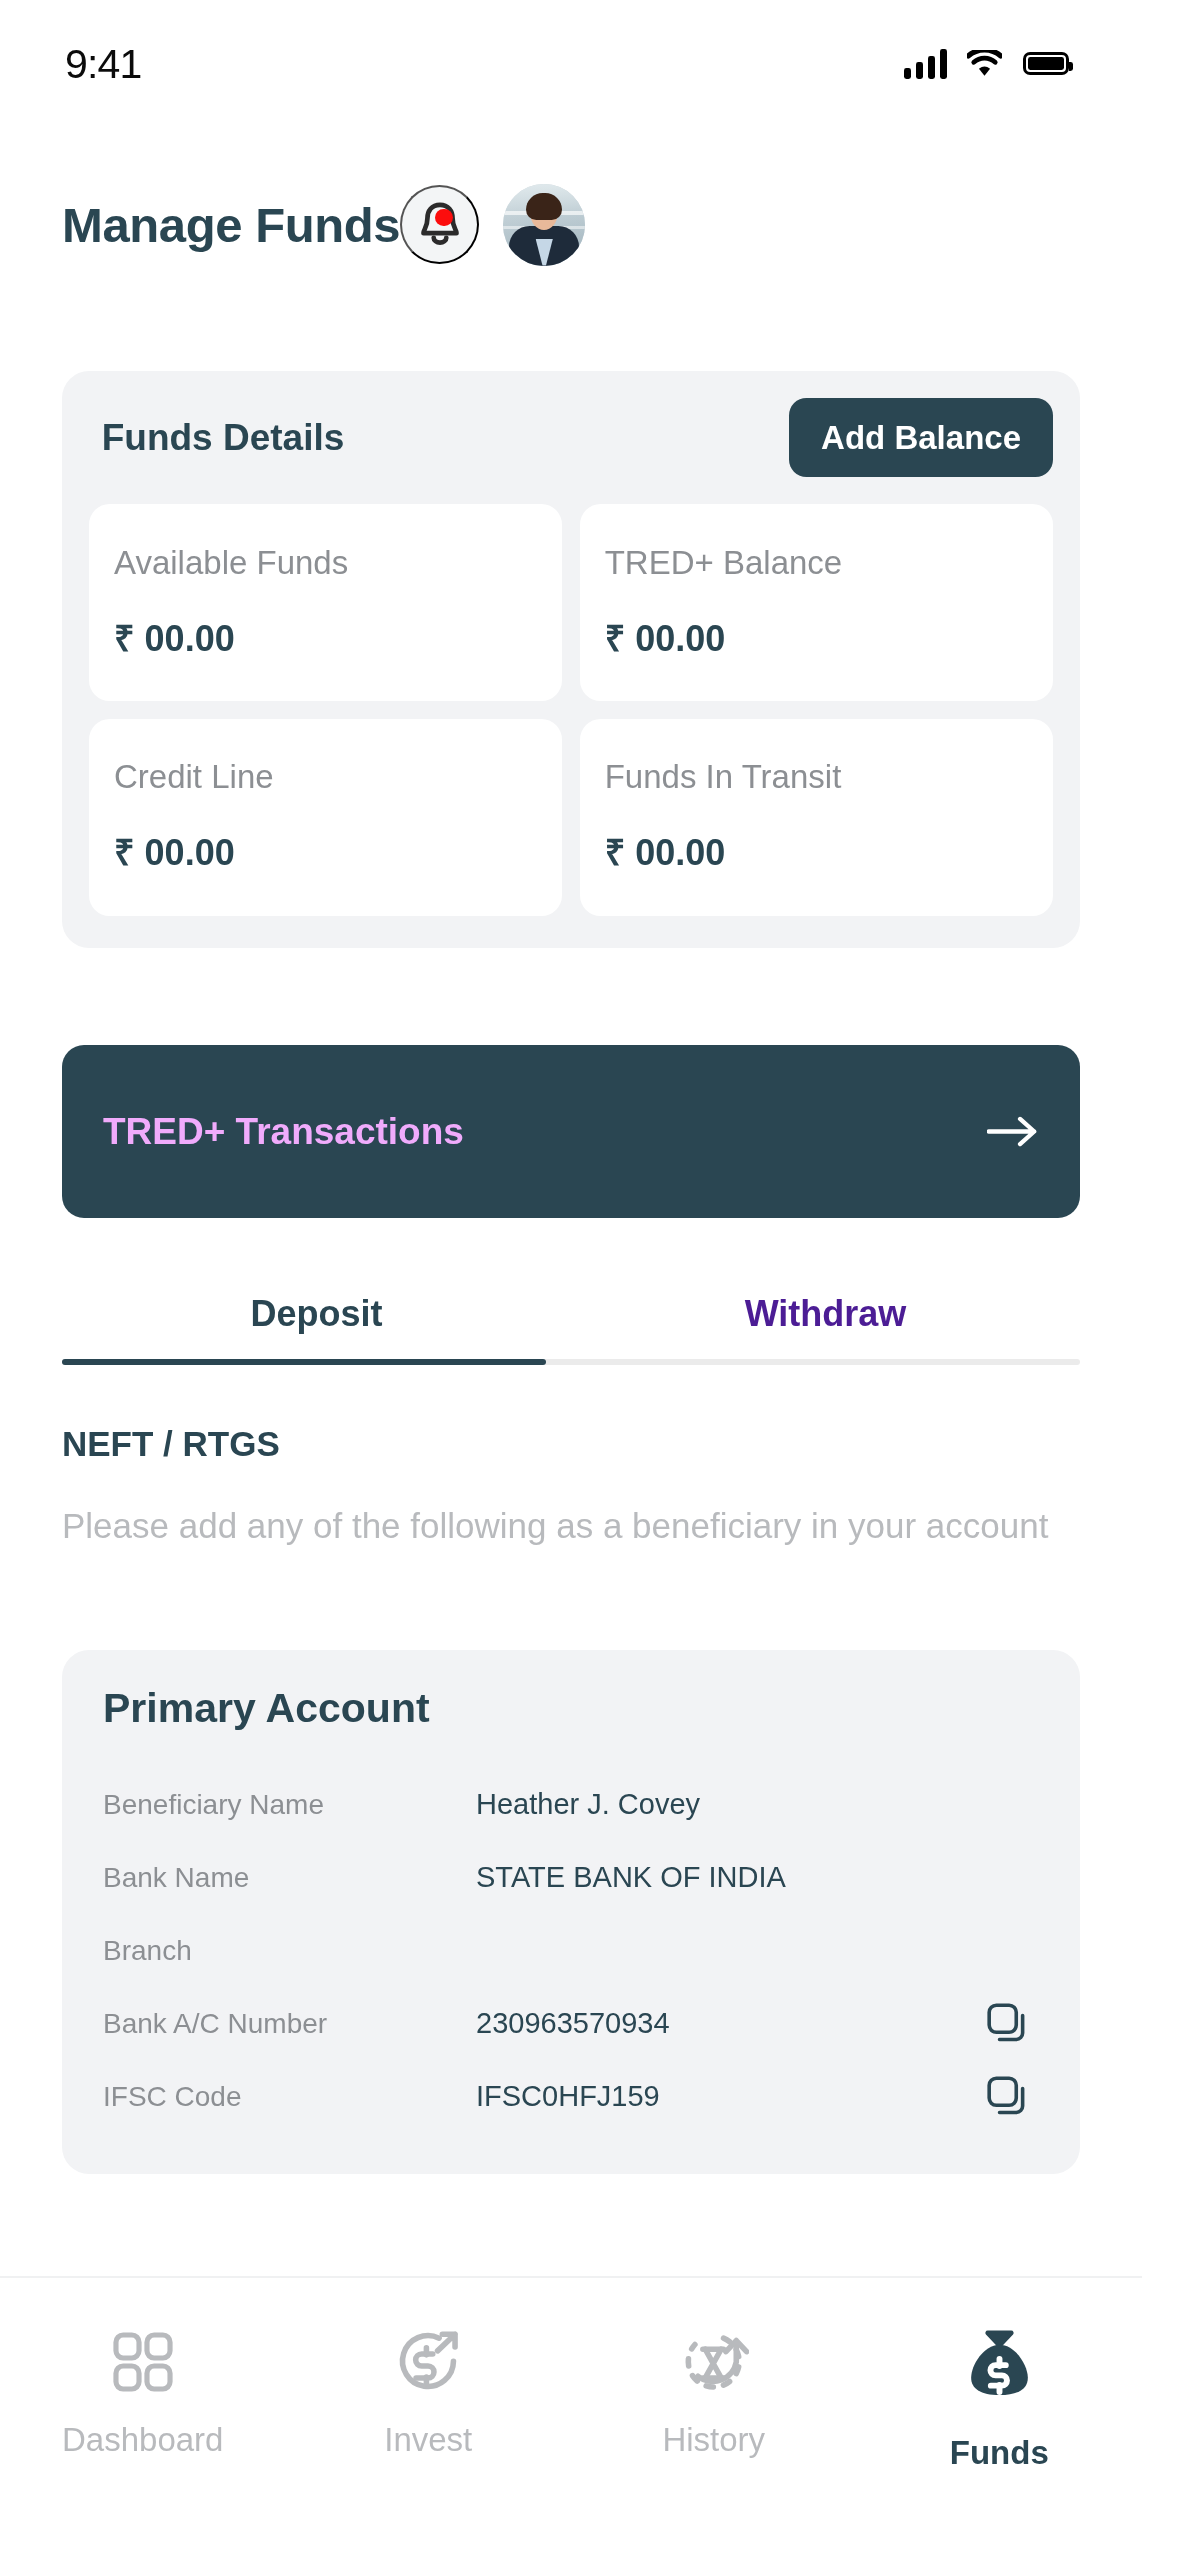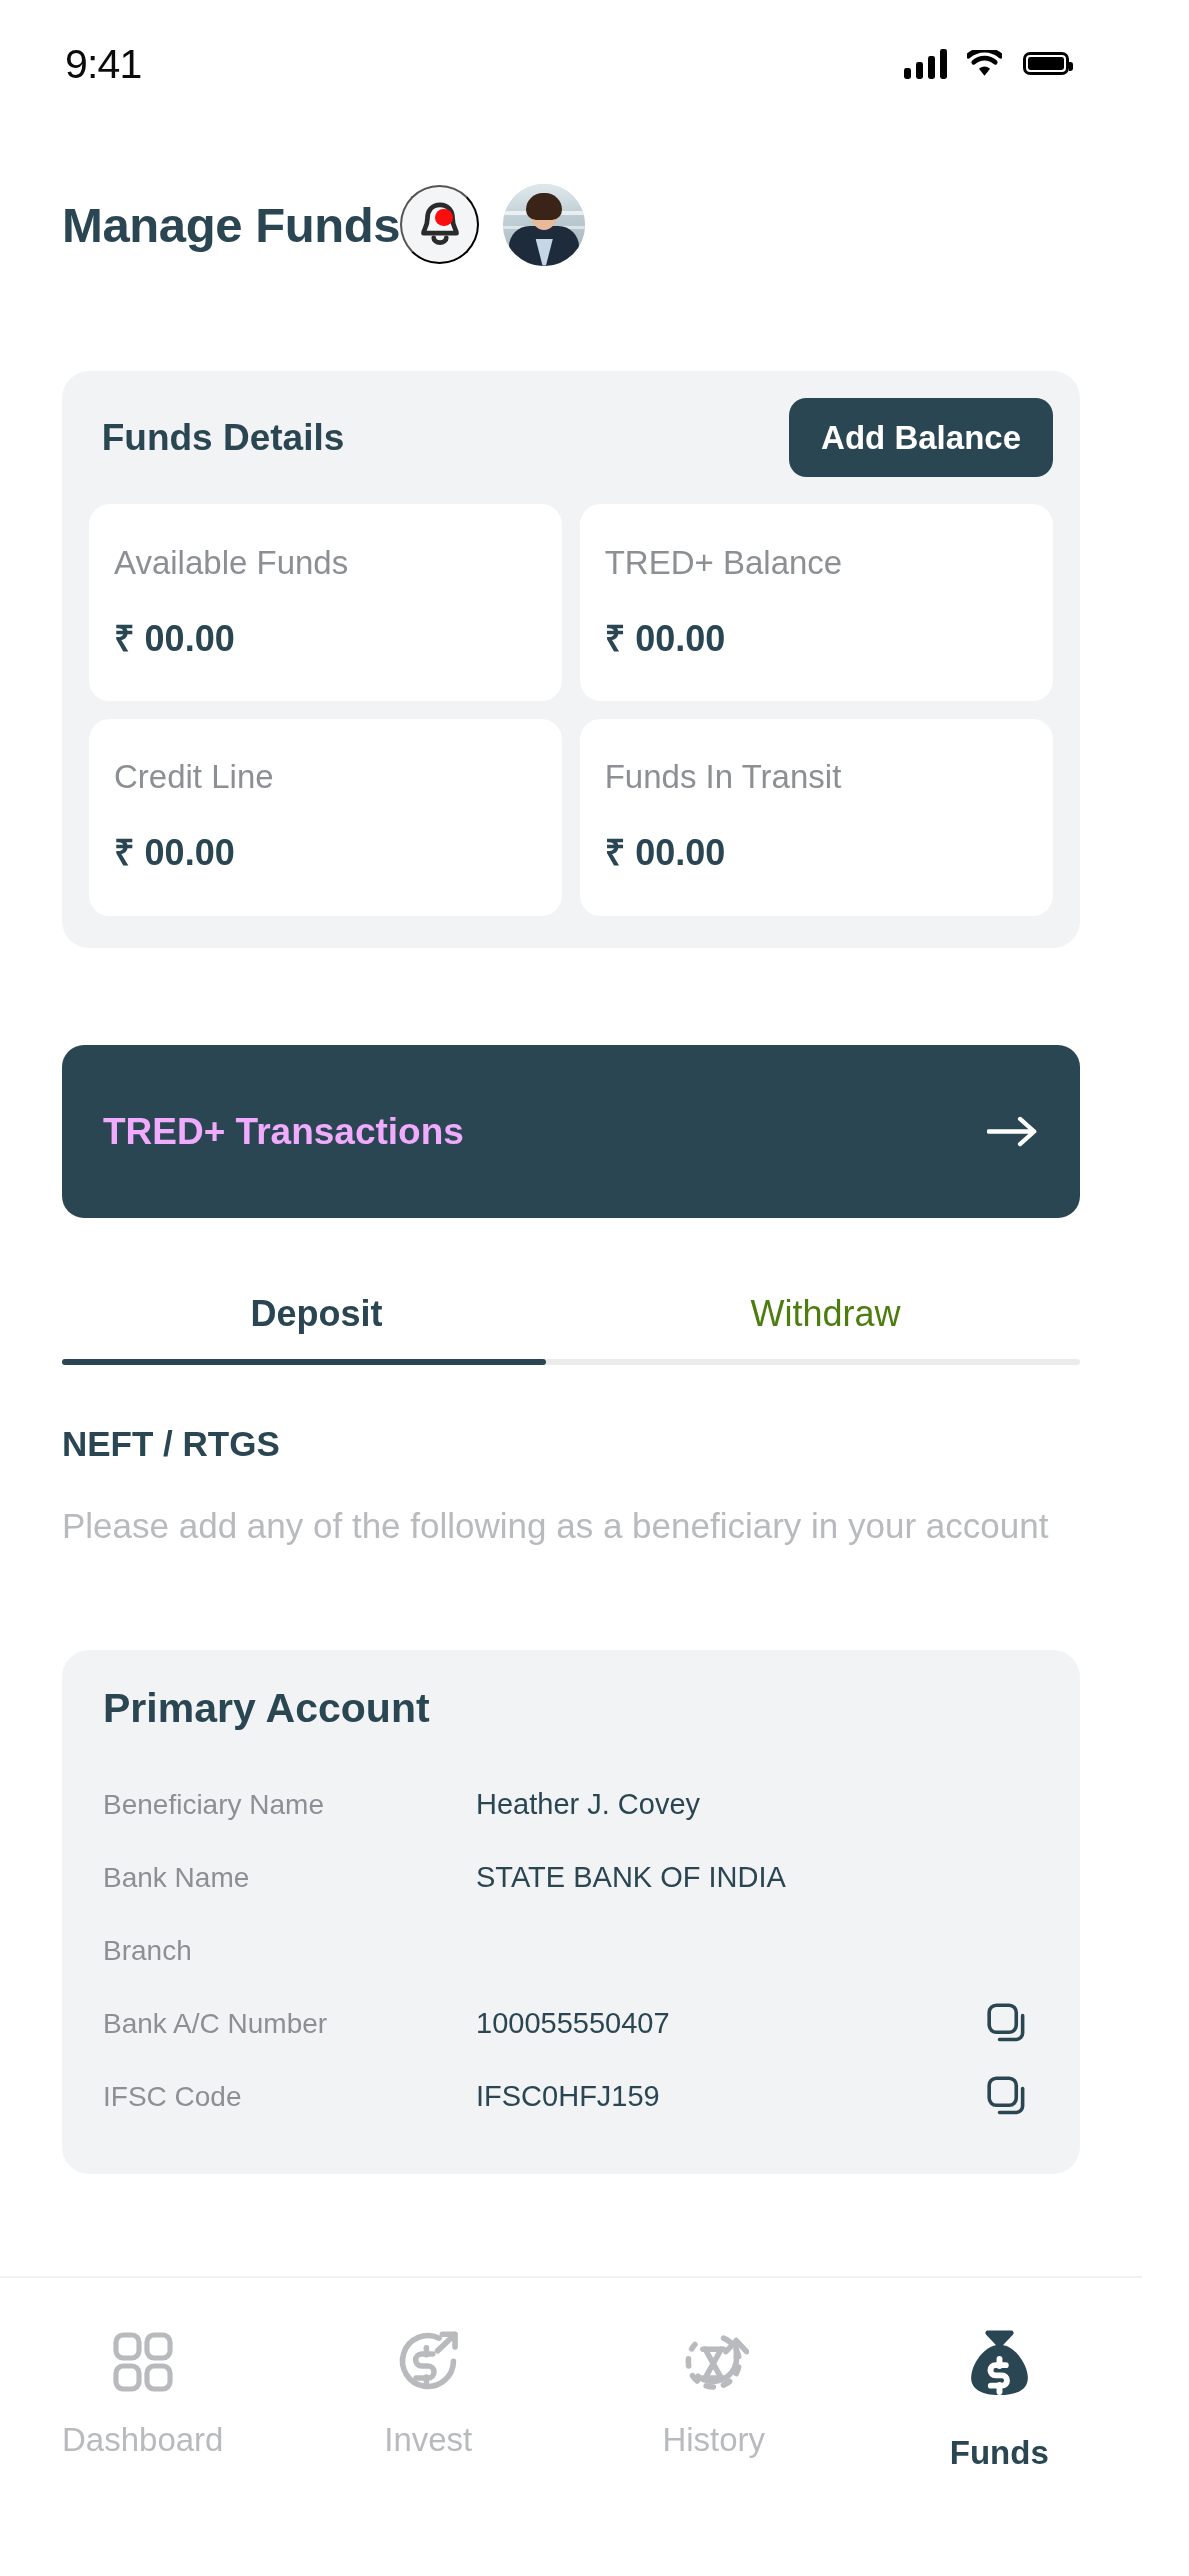--- a/index.html
+++ b/index.html
@@ -148,21 +148,21 @@
   .tabs {
     position:absolute; top:1261px; left:62px; right:62px;
   }
   .tabs-row { display:flex;margin-top:32px; }
   .tab {
     flex:1; text-align:center; font-size:36px; font-weight:700;
     padding-bottom:24px; background:none; border:none;
     font-family:"Liberation Sans", sans-serif;
   }
   .tab.active { color:#2a4652; }
-  .tab.inactive { color:#4d7c0f; font-weight:400; }
+  .tab.inactive { color:#4c1d95; font-weight:700; }
   .tab-track { height:6.3px; background:#ebebeb; border-radius:3.2px; position:relative; }
   .tab-indicator {
     position:absolute; left:0; top:0; height:6.3px; width:47.5%;
     background:#2a4652; border-radius:3.2px;
   }
 
   
   .neft-title {
     position:absolute; top:1424px; left:62px;
     font-size:35px; font-weight:700; color:#2a4652;
@@ -318,21 +318,21 @@
       <div class="copy-spacer"></div>
     </div>
 
     <div class="acct-row">
       <div class="acct-label">Branch</div>
       <div class="copy-spacer"></div>
     </div>
 
     <div class="acct-row">
       <div class="acct-label">Bank A/C Number</div>
-      <div class="acct-value">100055550407</div>
+      <div class="acct-value">230963570934</div>
       <button class="copy-btn">
         <svg width="43" height="43" viewBox="0 0 54 54">
           <rect x="4" y="4" width="34" height="34" rx="9" fill="none" stroke="#2a4652" stroke-width="4.5"></rect>
           <path d="M46 17 v22 a8 8 0 0 1 -8 8 H17" fill="none" stroke="#2a4652" stroke-width="4.5" stroke-linecap="round"></path>
         </svg>
       </button>
     </div>
 
     <div class="acct-row">
       <div class="acct-label">IFSC Code</div>

